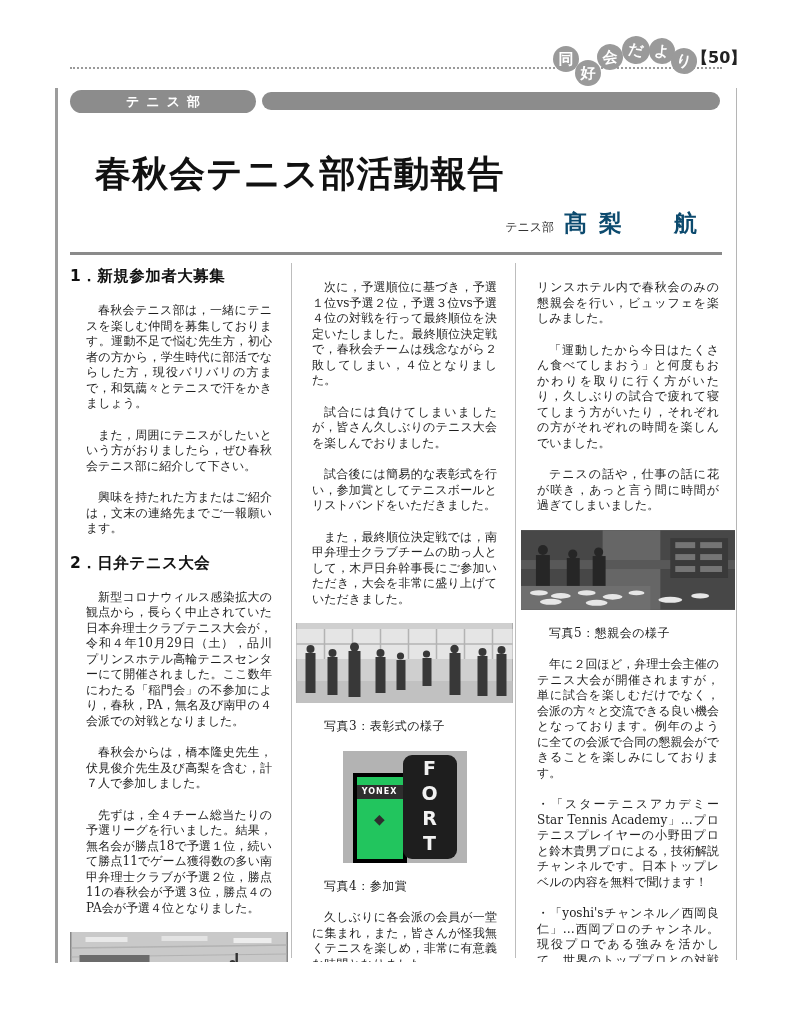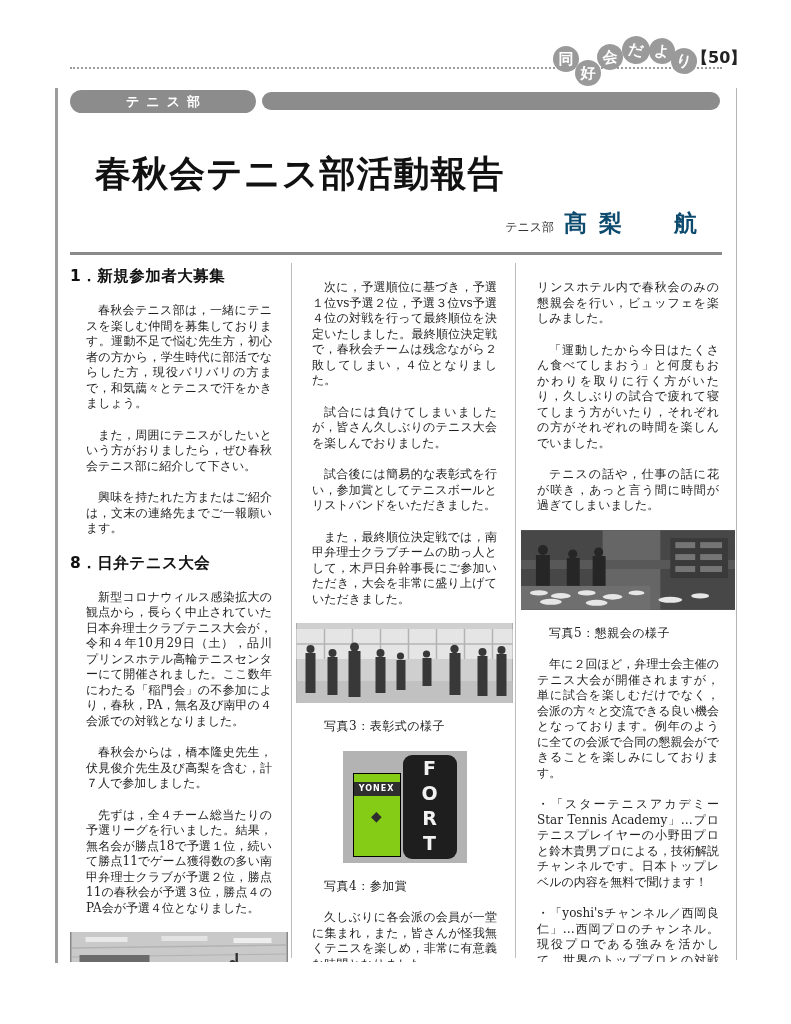--- a/index.html
+++ b/index.html
@@ -38,21 +38,21 @@
   .sep1{left:291px;} .sep2{left:515px;}
   .col p{margin:16px;font-size:12px;line-height:15.5px;text-align:justify;text-indent:1em;}
   .col p.cont{text-indent:0;}
   .col h2{margin:2px 0 7px 0;font-family:"DejaVu Sans","Liberation Sans",sans-serif;
       font-weight:bold;font-size:15.5px;color:#111;letter-spacing:.5px;}
   .col h2.mt{margin-top:11px;}
   
   .photo{display:block;width:100%;margin-top:6px;background:#888;}
   .caption{margin:3px 0 2px 0;text-align:center;font-size:11px;letter-spacing:.5px;color:#222;}
   .photo4{position:relative;width:124px;height:112px;margin:7px auto 0;background:#b3b3b3;overflow:hidden;}
-  .p4-pack{position:absolute;left:10px;top:22px;width:46px;height:82px;background:#84cc16;border:1px solid #000000;}
+  .p4-pack{position:absolute;left:10px;top:22px;width:46px;height:82px;background:#22c55e;border:4px solid #000000;}
   .p4-band{position:absolute;left:0;top:8px;width:100%;height:14px;background:#2e2e2e;color:#fff;
       font-family:"DejaVu Sans","Liberation Sans",sans-serif;font-weight:bold;font-size:8px;
       display:flex;align-items:center;justify-content:center;letter-spacing:1px;}
   .p4-mark{position:absolute;left:0;top:34px;width:100%;text-align:center;font-size:14px;color:#2e2e2e;}
   .p4-can{position:absolute;right:10px;top:4px;width:54px;height:104px;background:#1e1e1e;border-radius:9px;
       display:flex;align-items:center;justify-content:center;}
   .p4-fort{writing-mode:vertical-rl;text-orientation:upright;color:#f2f2f2;
       font-family:"DejaVu Sans","Liberation Sans",sans-serif;font-weight:bold;font-size:19px;letter-spacing:3px;}
   
   .rank-table{border-collapse:collapse;margin:6px auto 6px;font-size:12px;}
@@ -93,21 +93,21 @@
   <div class="title-rule"></div>
 
   <div class="col-sep sep1"></div>
   <div class="col-sep sep2"></div>
 
   <section class="col col1">
     <h2>1．新規参加者大募集</h2>
     <p>春秋会テニス部は，一緒にテニスを楽しむ仲間を募集しております。運動不足で悩む先生方，初心者の方から，学生時代に部活でならした方，現役バリバリの方まで，和気藹々とテニスで汗をかきましょう。</p>
     <p>また，周囲にテニスがしたいという方がおりましたら，ぜひ春秋会テニス部に紹介して下さい。</p>
     <p>興味を持たれた方またはご紹介は，文末の連絡先までご一報願います。</p>
-    <h2 class="mt">8．日弁テニス大会</h2>
+    <h2 class="mt">2．日弁テニス大会</h2>
     <p>新型コロナウィルス感染拡大の観点から，長らく中止されていた日本弁理士クラブテニス大会が，令和４年10月29日（土），品川プリンスホテル高輪テニスセンターにて開催されました。ここ数年にわたる「稲門会」の不参加により，春秋，PA，無名及び南甲の４会派での対戦となりました。</p>
     <p>春秋会からは，橋本隆史先生，伏見俊介先生及び高梨を含む，計７人で参加しました。</p>
     <p>先ずは，全４チーム総当たりの予選リーグを行いました。結果，無名会が勝点18で予選１位，続いて勝点11でゲーム獲得数の多い南甲弁理士クラブが予選２位，勝点11の春秋会が予選３位，勝点４のPA会が予選４位となりました。</p>
 
     <svg class="photo" viewBox="0 0 215 74" height="74">
       <rect x="0" y="0" width="215" height="34" fill="#c9c9c9"></rect>
       <rect x="14" y="5" width="42" height="5" fill="#e9e9e9"></rect>
       <rect x="90" y="4" width="46" height="5" fill="#e3e3e3"></rect>
       <rect x="162" y="6" width="38" height="5" fill="#ededed"></rect>
       <line x1="0" y1="16" x2="215" y2="13" stroke="#b2b2b2" stroke-width="1.5"></line>

